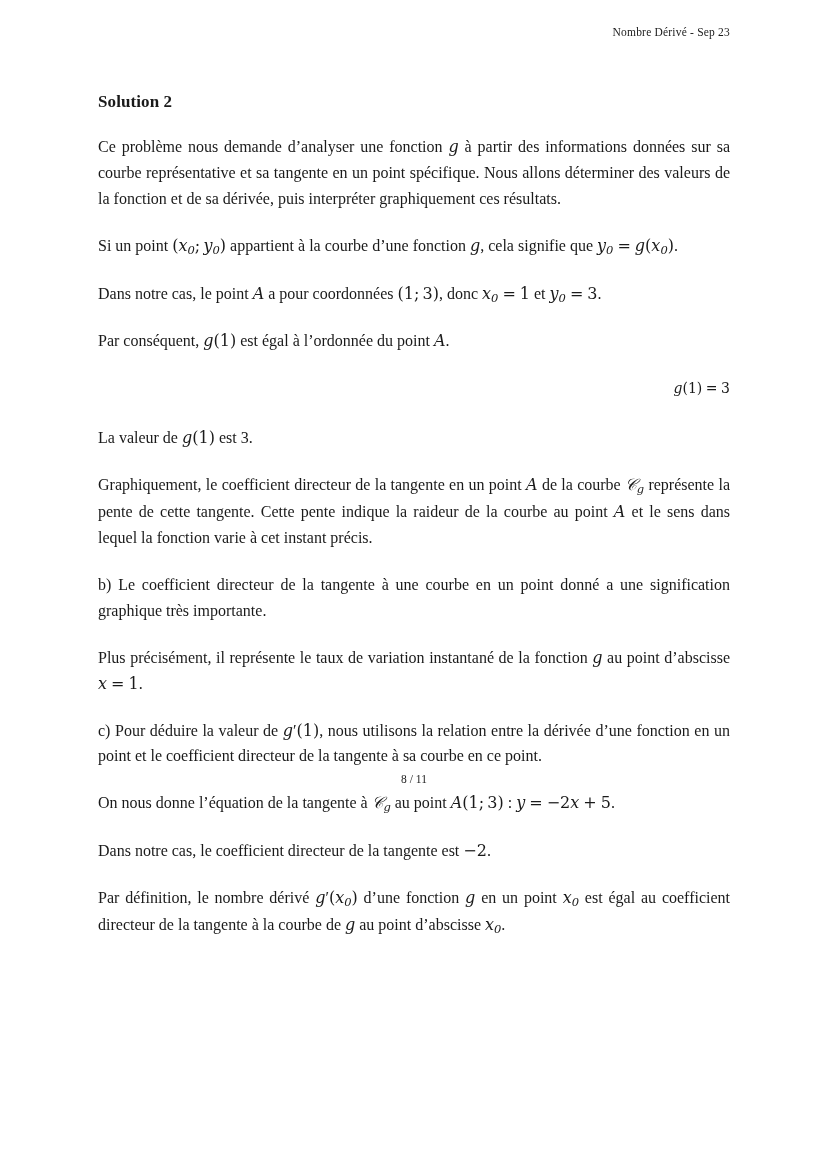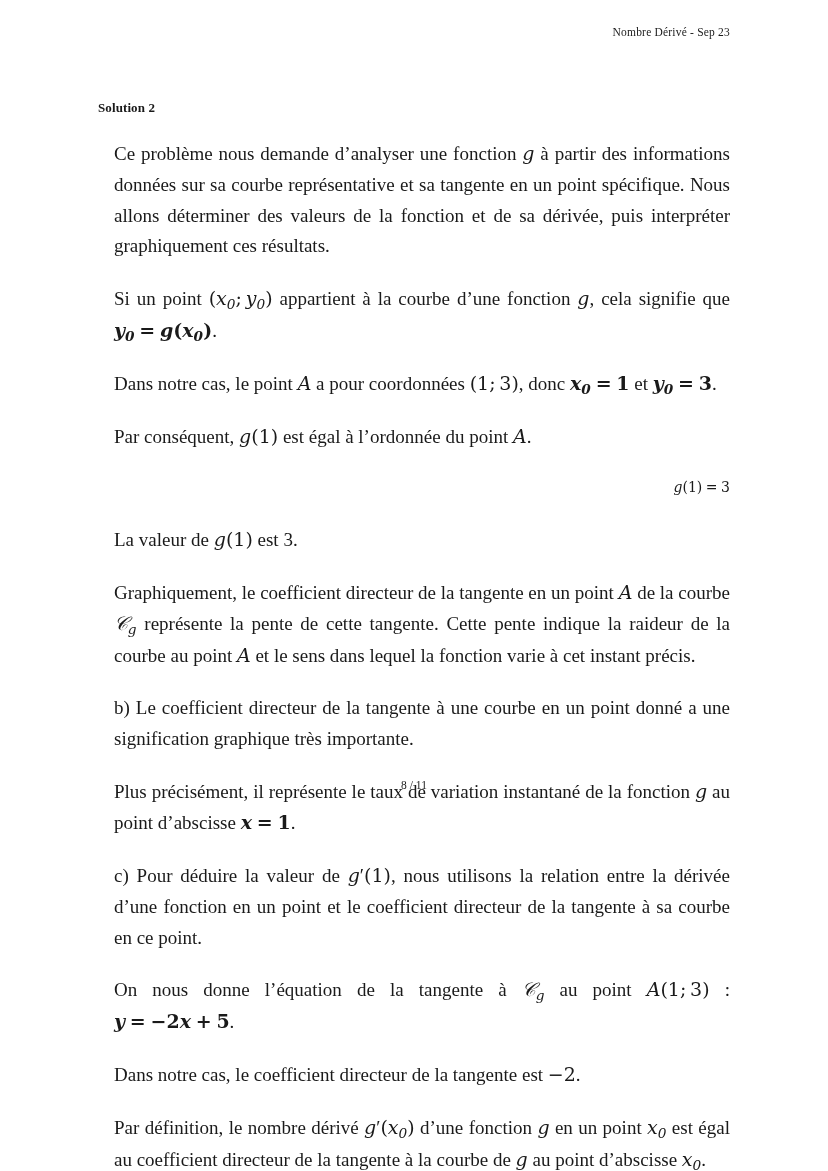--- a/index.html
+++ b/index.html
@@ -29,41 +29,41 @@
     color: #1a1a1a;
     letter-spacing: 0.2px;
   }
   .content {
     position: absolute;
     left: 98px;
     top: 88px;
     width: 632px;
   }
   h1.section-title {
-    font-size: 13px;
+    font-size: 17px;
     font-weight: bold;
-    margin: 12px 0 22px 0;
+    margin: 4px 0 22px 0;
     letter-spacing: 0.1px;
   }
   p.para {
-    font-size: 19px;
+    font-size: 16px;
     line-height: 1.62;
-    margin: 0 0 21px 16px;
+    margin: 0 0 21px 0;
     text-align: justify;
     text-justify: inter-word;
   }
   p.para:last-child { margin-bottom: 0; }
   .eq-display {
     font-size: 14px;
     text-align: right;
     margin: 26px 0 28px 0;
   }
   .footer {
     position: absolute;
-    bottom: 40px;
+    bottom: 46px;
     left: 0;
     width: 828px;
     text-align: center;
     font-size: 11.5px;
     color: #1a1a1a;
   }
   .mi {
     font-family: "DejaVu Serif", serif;
     font-style: italic;
   }
@@ -77,21 +77,21 @@
     font-style: italic;
     font-family: "DejaVu Serif", serif;
   }
   .prime {
     font-style: normal;
   }
   .script {
     font-family: "DejaVu Serif", serif;
     font-style: italic;
   }
-  .nowrap { white-space: nowrap; font-weight: bold; }
+  .nowrap { white-space: nowrap; }
 </style>
 </head>
 <body>
 
 <div class="page">
 
   <div class="header">Nombre Dérivé - Sep 23</div>
 
   <div class="content">
 

